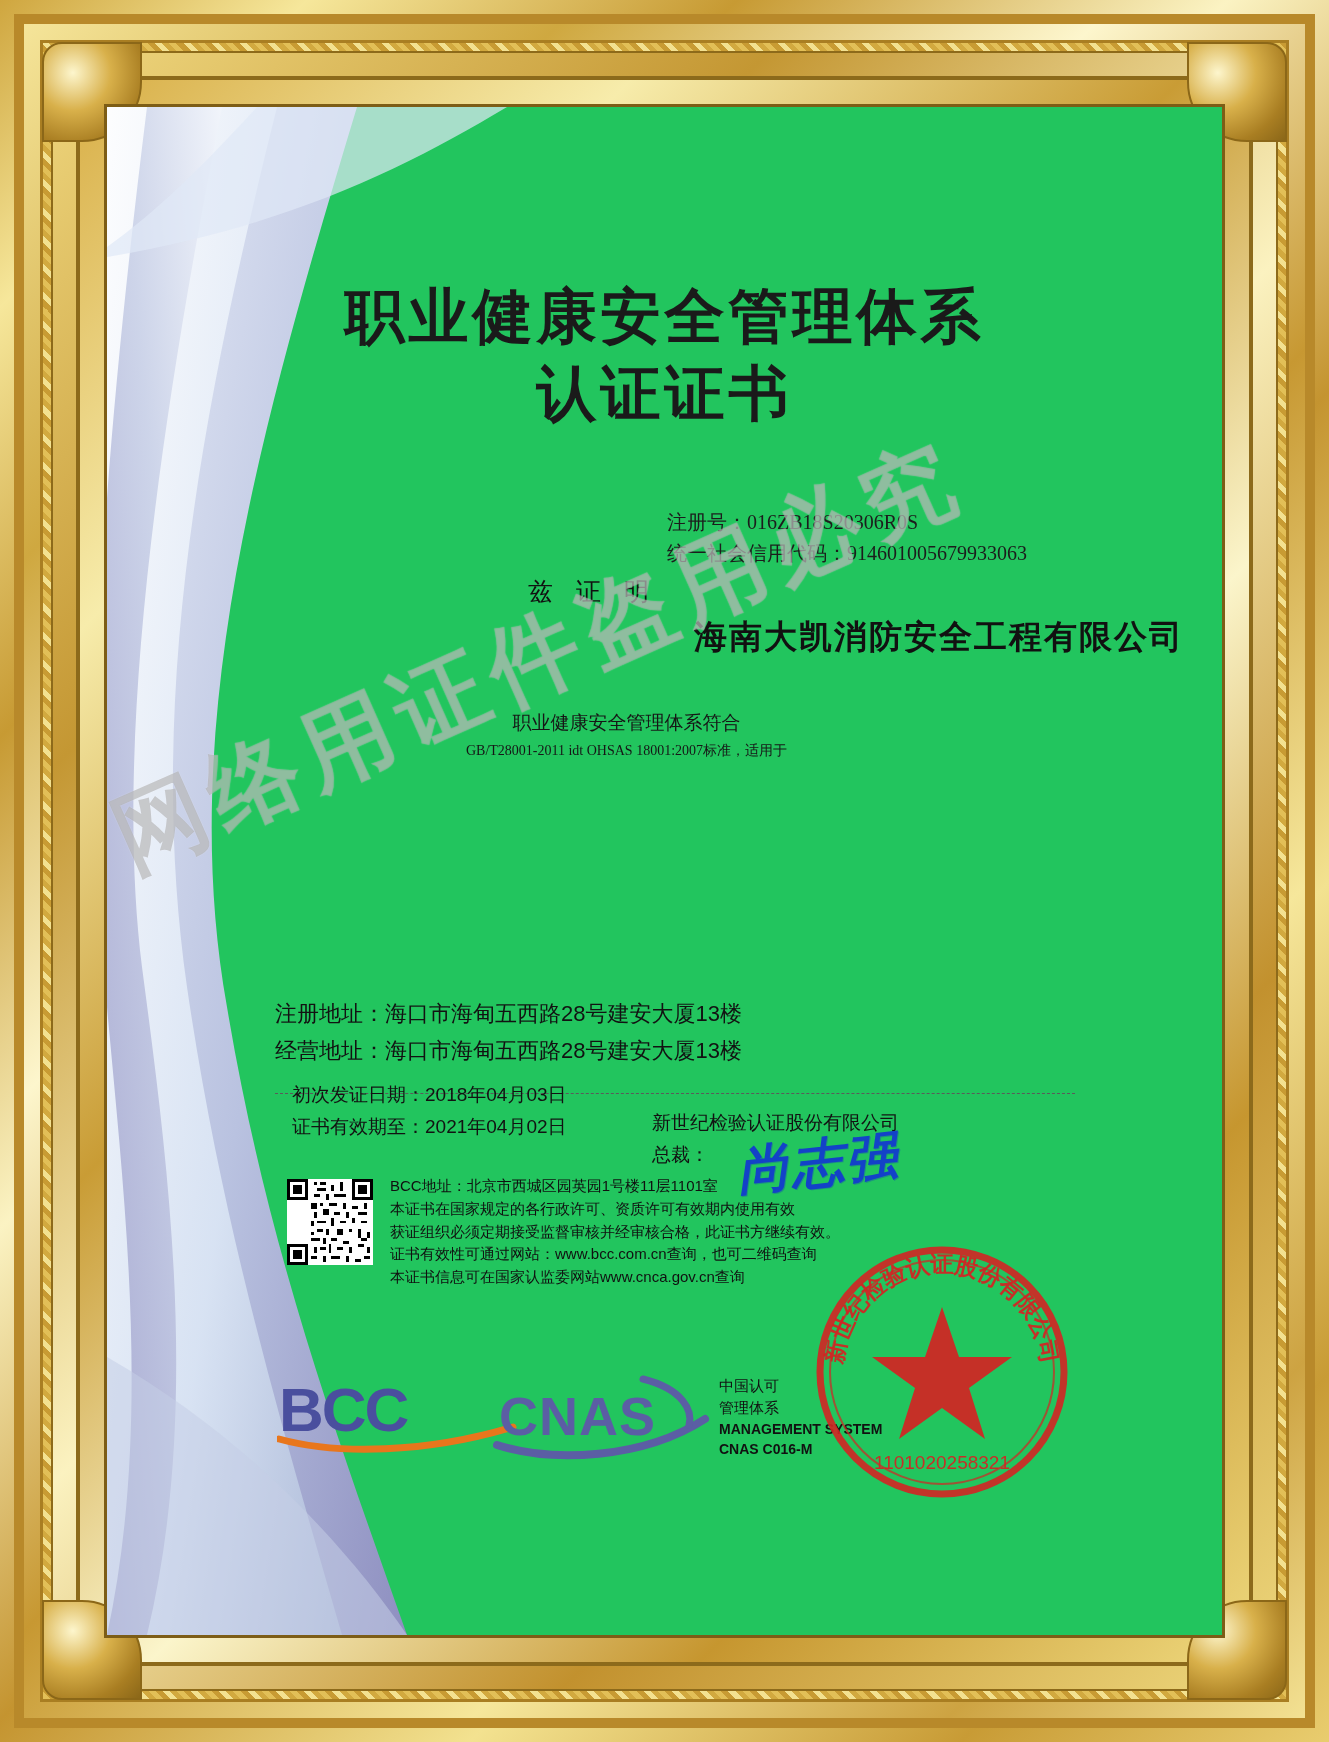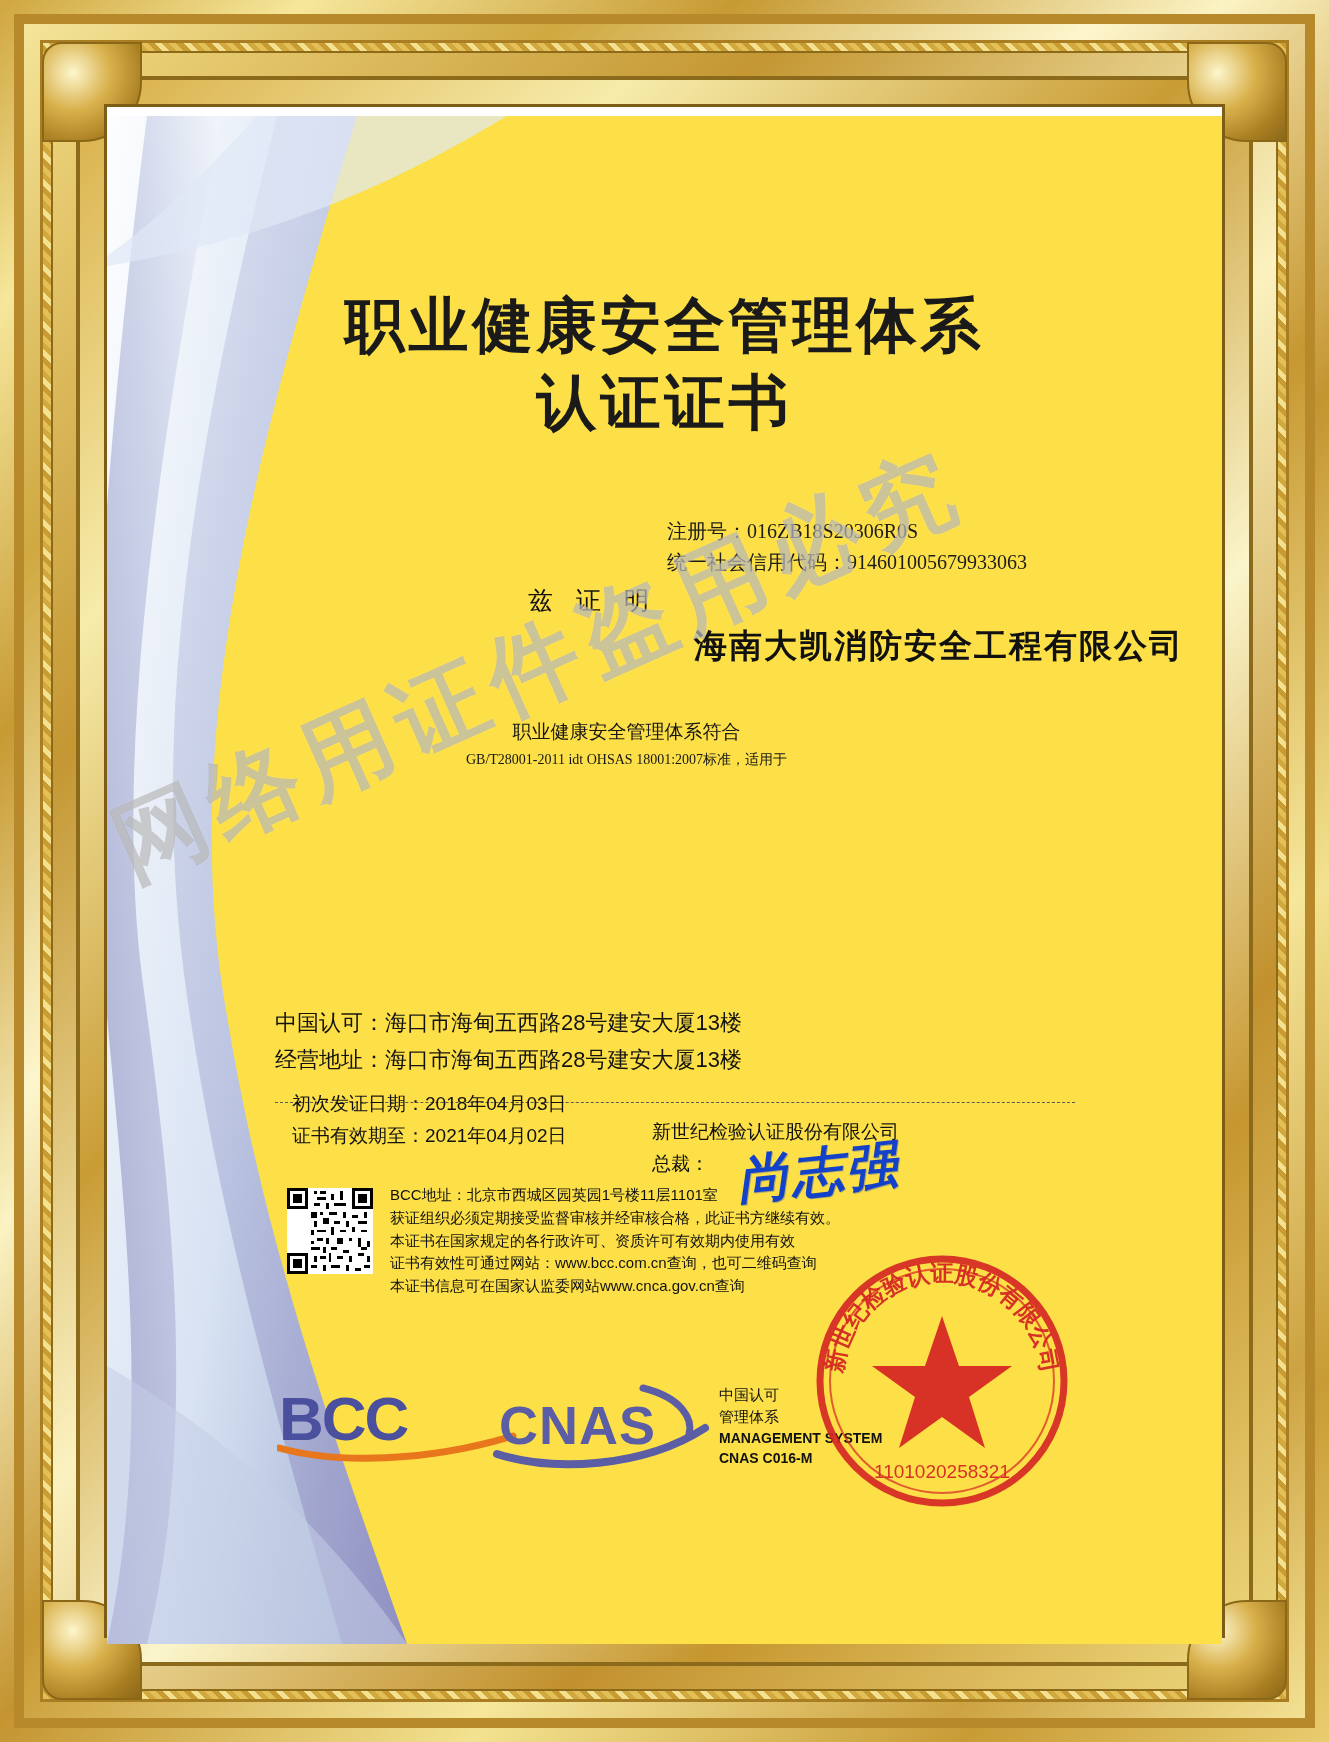--- a/index.html
+++ b/index.html
@@ -81,23 +81,22 @@
   .corner.tl { left: 42px; top: 42px; border-radius: 20px 0 60px 0;}
   .corner.tr { right: 42px; top: 42px; border-radius: 0 20px 0 60px;}
   .corner.bl { left: 42px; bottom: 42px; border-radius: 0 60px 0 20px;}
   .corner.br { right: 42px; bottom: 42px; border-radius: 60px 0 20px 0;}
 
   
   .cert {
     position: absolute;
     left: 107px; top: 107px;
     width: 1115px; height: 1528px;
-    background: #fde047;
+    background: #22c55e;
     overflow: hidden;
-    margin-top: 9px;
   }
   .swoosh-wrap {
     position: absolute;
     left: 0; top: 0; width: 100%; height: 100%;
     pointer-events: none;
   }
 
   .content {
     position: absolute;
     left: 0; top: 0;
@@ -366,21 +365,21 @@
       <div class="company">海南大凯消防安全工程有限公司</div>
 
       <div class="standard">
         <div>职业健康安全管理体系符合</div>
         <div class="l2">GB/T28001-2011 idt OHSAS 18001:2007标准，适用于</div>
       </div>
 
 
       <div class="addresses">
         <div>
-          <span>中国认可：</span><span>海口市海甸五西路28号建安大厦13楼</span>
+          <span>注册地址：</span><span>海口市海甸五西路28号建安大厦13楼</span>
         </div>
         <div>
           <span>经营地址：</span><span>海口市海甸五西路28号建安大厦13楼</span>
         </div>
       </div>
 
       <div class="dashed"></div>
 
       <div class="dates">
         <div>
@@ -468,22 +467,22 @@
             <rect x="8" y="18" width="1" height="1"></rect>
               <rect x="10" y="14" width="1" height="1"></rect>
             <rect x="19" y="5" width="1" height="1"></rect>
               <rect x="25" y="20" width="2" height="1"></rect>
           </g>
         </svg>
       </div>
 
       <div class="fineprint">
         <div>BCC地址：北京市西城区园英园1号楼11层1101室</div>
+        <div>本证书在国家规定的各行政许可、资质许可有效期内使用有效</div>
         <div>获证组织必须定期接受监督审核并经审核合格，此证书方继续有效。</div>
-        <div>本证书在国家规定的各行政许可、资质许可有效期内使用有效</div>
         <div>证书有效性可通过网站：www.bcc.com.cn查询，也可二维码查询</div>
         <div>本证书信息可在国家认监委网站www.cnca.gov.cn查询</div>
       </div>
 
       <div class="bcc-logo">
         <svg width="240" height="90" viewBox="0 0 240 90">
           <text x="2" y="62" font-family="Liberation Sans, sans-serif" font-size="62" font-weight="bold" fill="#4a4f9e" letter-spacing="-2">BCC</text>
           <path d="M2,70 C60,86 150,84 236,58" stroke="#e8761c" stroke-width="7" fill="none" stroke-linecap="round"></path>
         </svg>
       </div>

